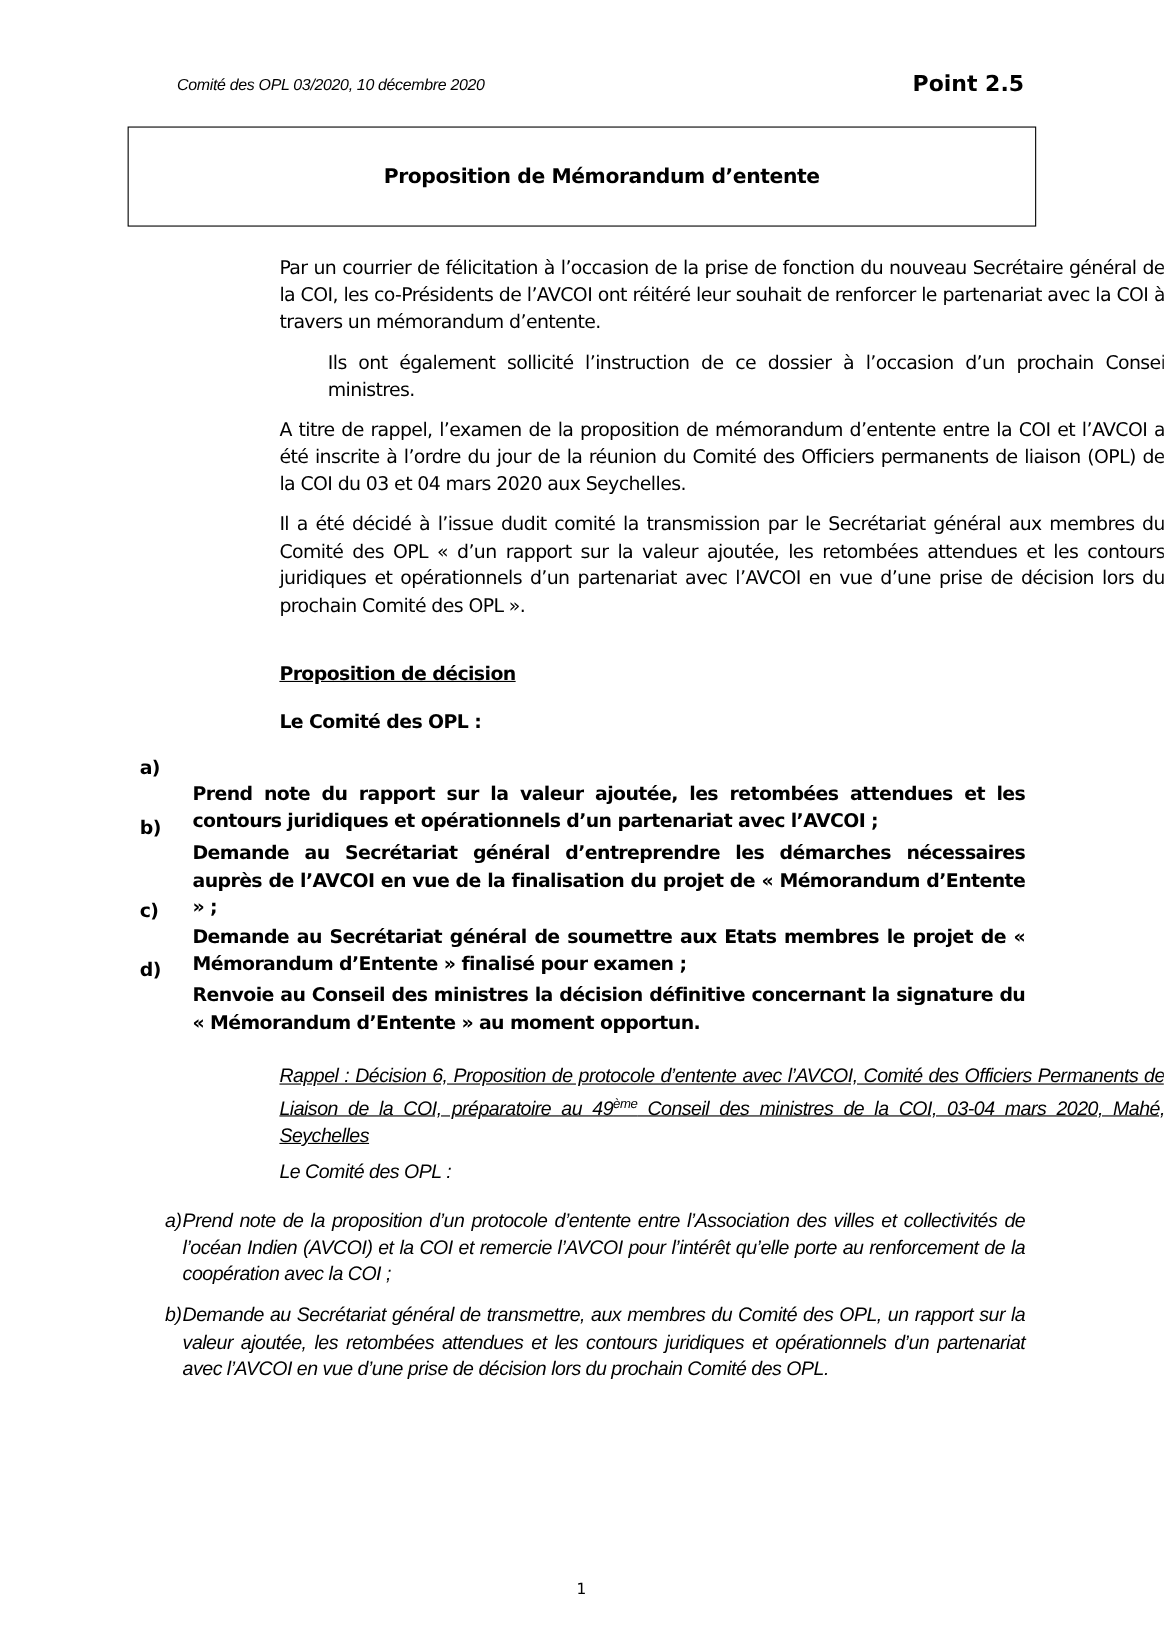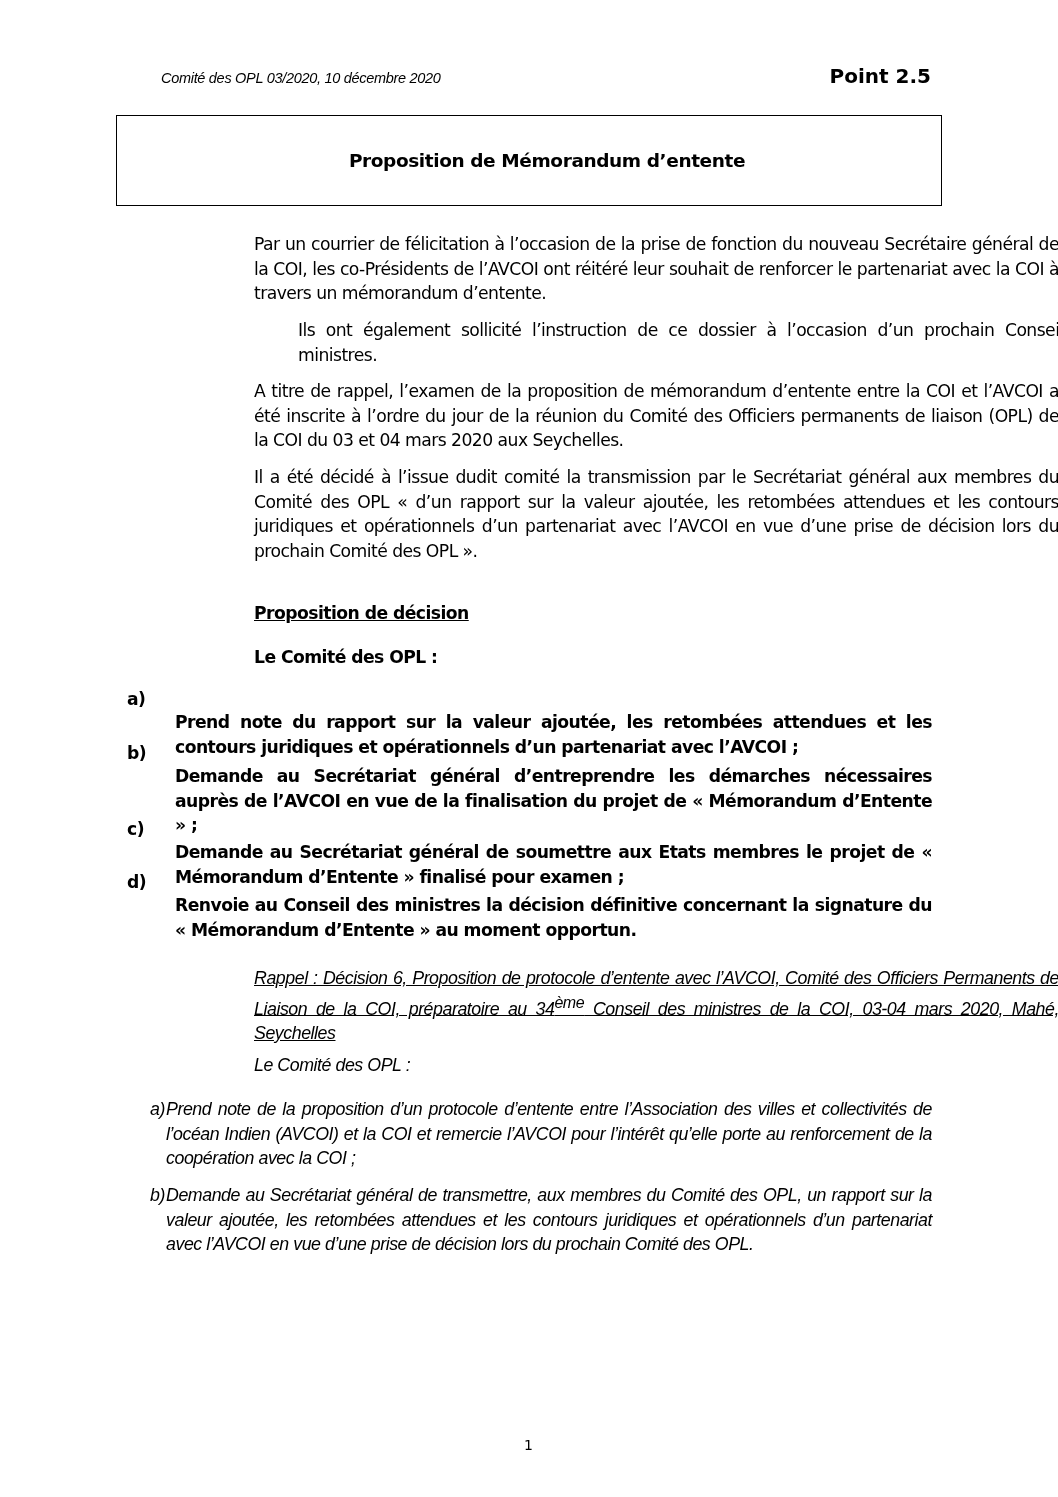--- a/index.html
+++ b/index.html
@@ -63,21 +63,21 @@
     </div>
     <div class="dec-item" style="top:817px;left:0;">
       <span class="lbl">c)</span>
       <div class="txt">Demande au Secrétariat général de soumettre aux Etats membres le projet de « Mémorandum d’Entente » finalisé pour examen ;</div>
     </div>
     <div class="dec-item" style="top:870px;left:0;">
       <span class="lbl">d)</span>
       <div class="txt">Renvoie au Conseil des ministres la décision définitive concernant la signature du « Mémorandum d’Entente » au moment opportun.</div>
     </div>
 
-    <p class="para ital rappel" style="top:966px;"><span>Rappel : Décision 6, Proposition de protocole d’entente avec l’AVCOI, Comité des Officiers Permanents de Liaison de la COI, préparatoire au 34</span><sup style="font-size:16px;">ème</sup><span> Conseil des ministres de la COI, 03-04 mars 2020, Mahé, Seychelles</span></p>
+    <p class="para ital rappel" style="top:966px;"><span>Rappel : Décision 6, Proposition de protocole d’entente avec l’AVCOI, Comité des Officiers Permanents de Liaison de la COI, préparatoire au 49</span><sup style="font-size:12px;">ème</sup><span> Conseil des ministres de la COI, 03-04 mars 2020, Mahé, Seychelles</span></p>
 
     <p class="para ital" style="top:1053px;">Le Comité des OPL :</p>
 
     <div class="r-item ital" style="top:1097px;left:23px;">
       <span class="lbl">a)</span>
       <div class="txt">Prend note de la proposition d’un protocole d’entente entre l’Association des villes et collectivités de l’océan Indien (AVCOI) et la COI et remercie l’AVCOI pour l’intérêt qu’elle porte au renforcement de la coopération avec la COI ;</div>
     </div>
     <div class="r-item ital" style="top:1183px;left:23px;">
       <span class="lbl">b)</span>
       <div class="txt">Demande au Secrétariat général de transmettre, aux membres du Comité des OPL, un rapport sur la valeur ajoutée, les retombées attendues et les contours juridiques et opérationnels d’un partenariat avec l’AVCOI en vue d’une prise de décision lors du prochain Comité des OPL.</div>

